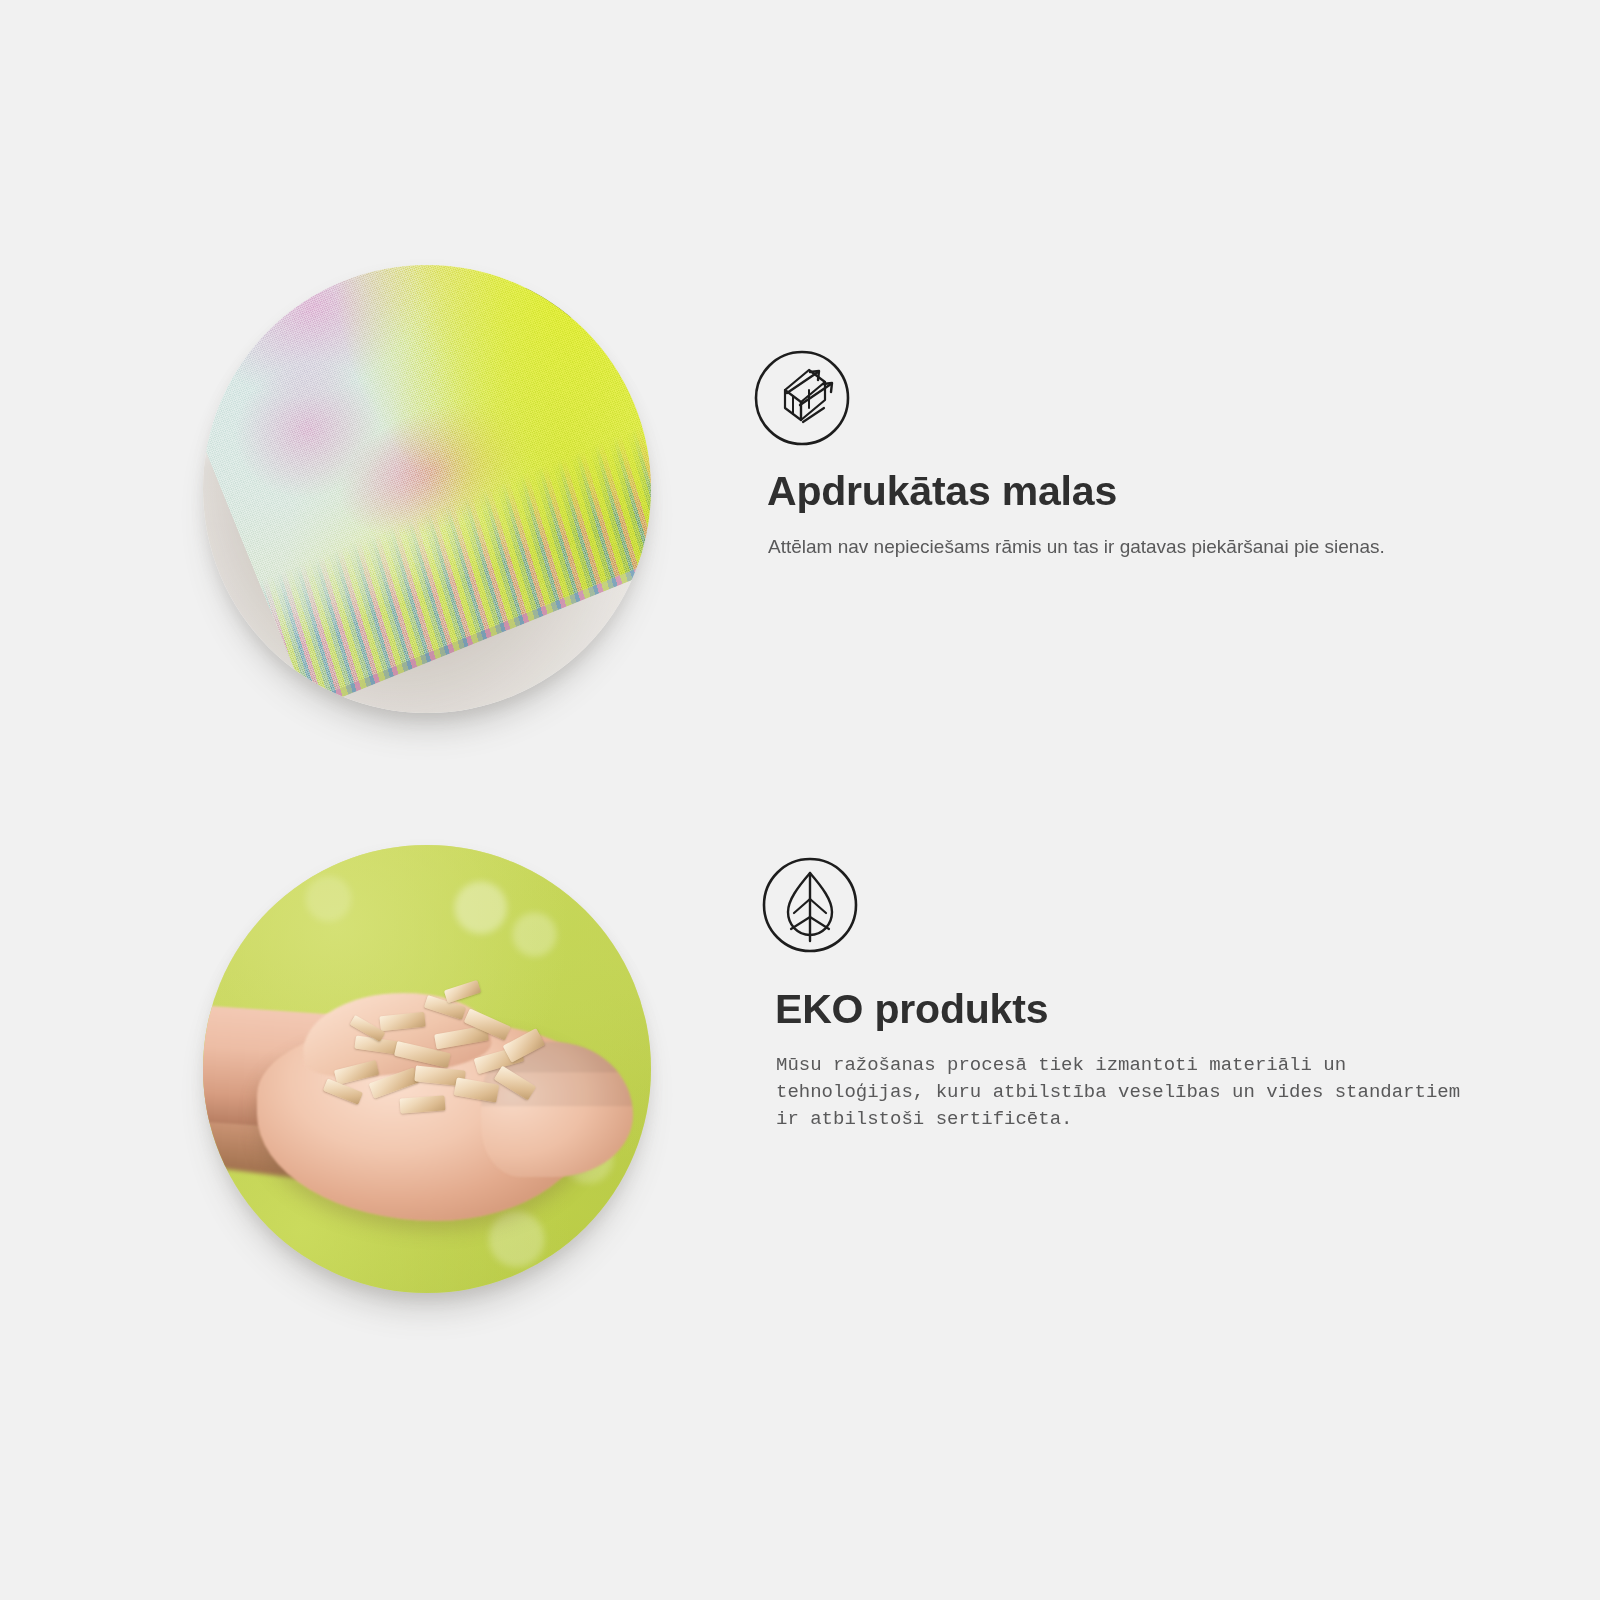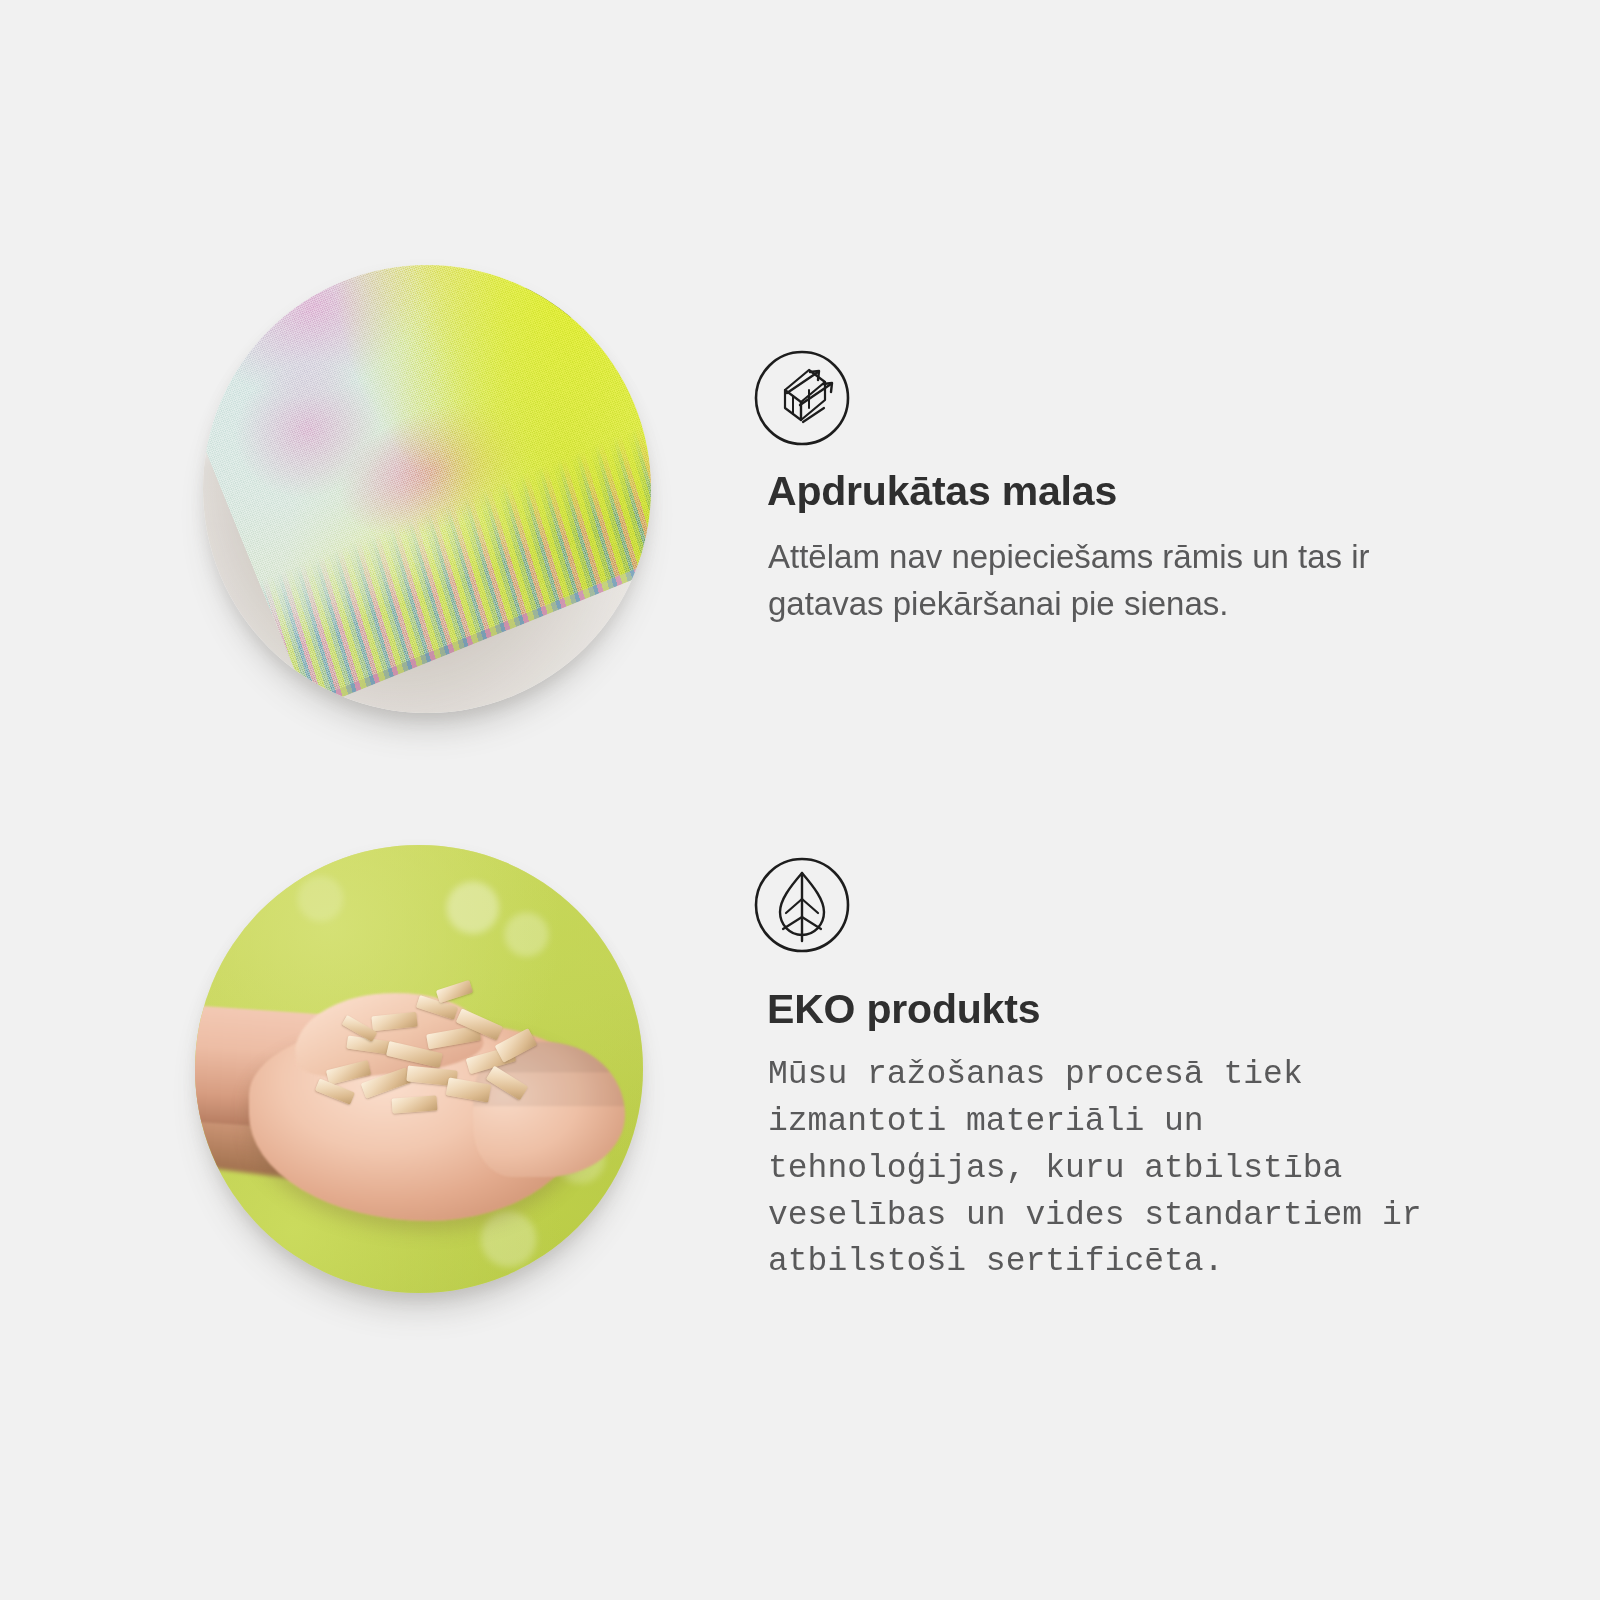--- a/index.html
+++ b/index.html
@@ -246,21 +246,21 @@
     margin: 0;
     font-size: 41px;
     font-weight: 700;
     color: #2f2f2f;
     letter-spacing: -0.2px;
     white-space: nowrap;
   }
   .feature-body {
     position: absolute;
     margin: 0;
-    font-size: 33px;
+    font-size: 19px;
     line-height: 1.42;
     color: #59595a;
     width: 710px;
   }
 </style>
 </head>
 <body>
 
 <div class="page">
 
@@ -296,21 +296,21 @@
         <path d="M48 57 L79 36" stroke-width="2.4"></path>
         <path d="M71 36 L80 35 L79 44" stroke-width="2.4"></path>
         <path d="M51 74 L72 60" stroke-width="2.2"></path>
       </svg>
     </div>
 
     <h2 class="feature-title" style="left:767px;top:468px;">Apdrukātas malas</h2>
     <p class="feature-body" style="left:768px;top:534px;">Attēlam nav nepieciešams rāmis un tas ir gatavas piekāršanai pie sienas.</p>
   </section>
 
-  <section class="feature" style="left:0;top:800px;width:1276px;height:800px;">
+  <section class="feature" style="left:8px;top:800px;width:1276px;height:800px;">
 
     <div class="media-wrap" style="left:195px;top:45px;width:448px;height:448px;">
       <div class="media-circle">
         <div class="eco-bg"></div>
         <div class="eco-bokeh"></div>
         <div class="arm2"></div>
         <div class="arm"></div>
         <div class="palm"></div>
         <div class="thumb"></div>
         <div class="fingers"></div>

